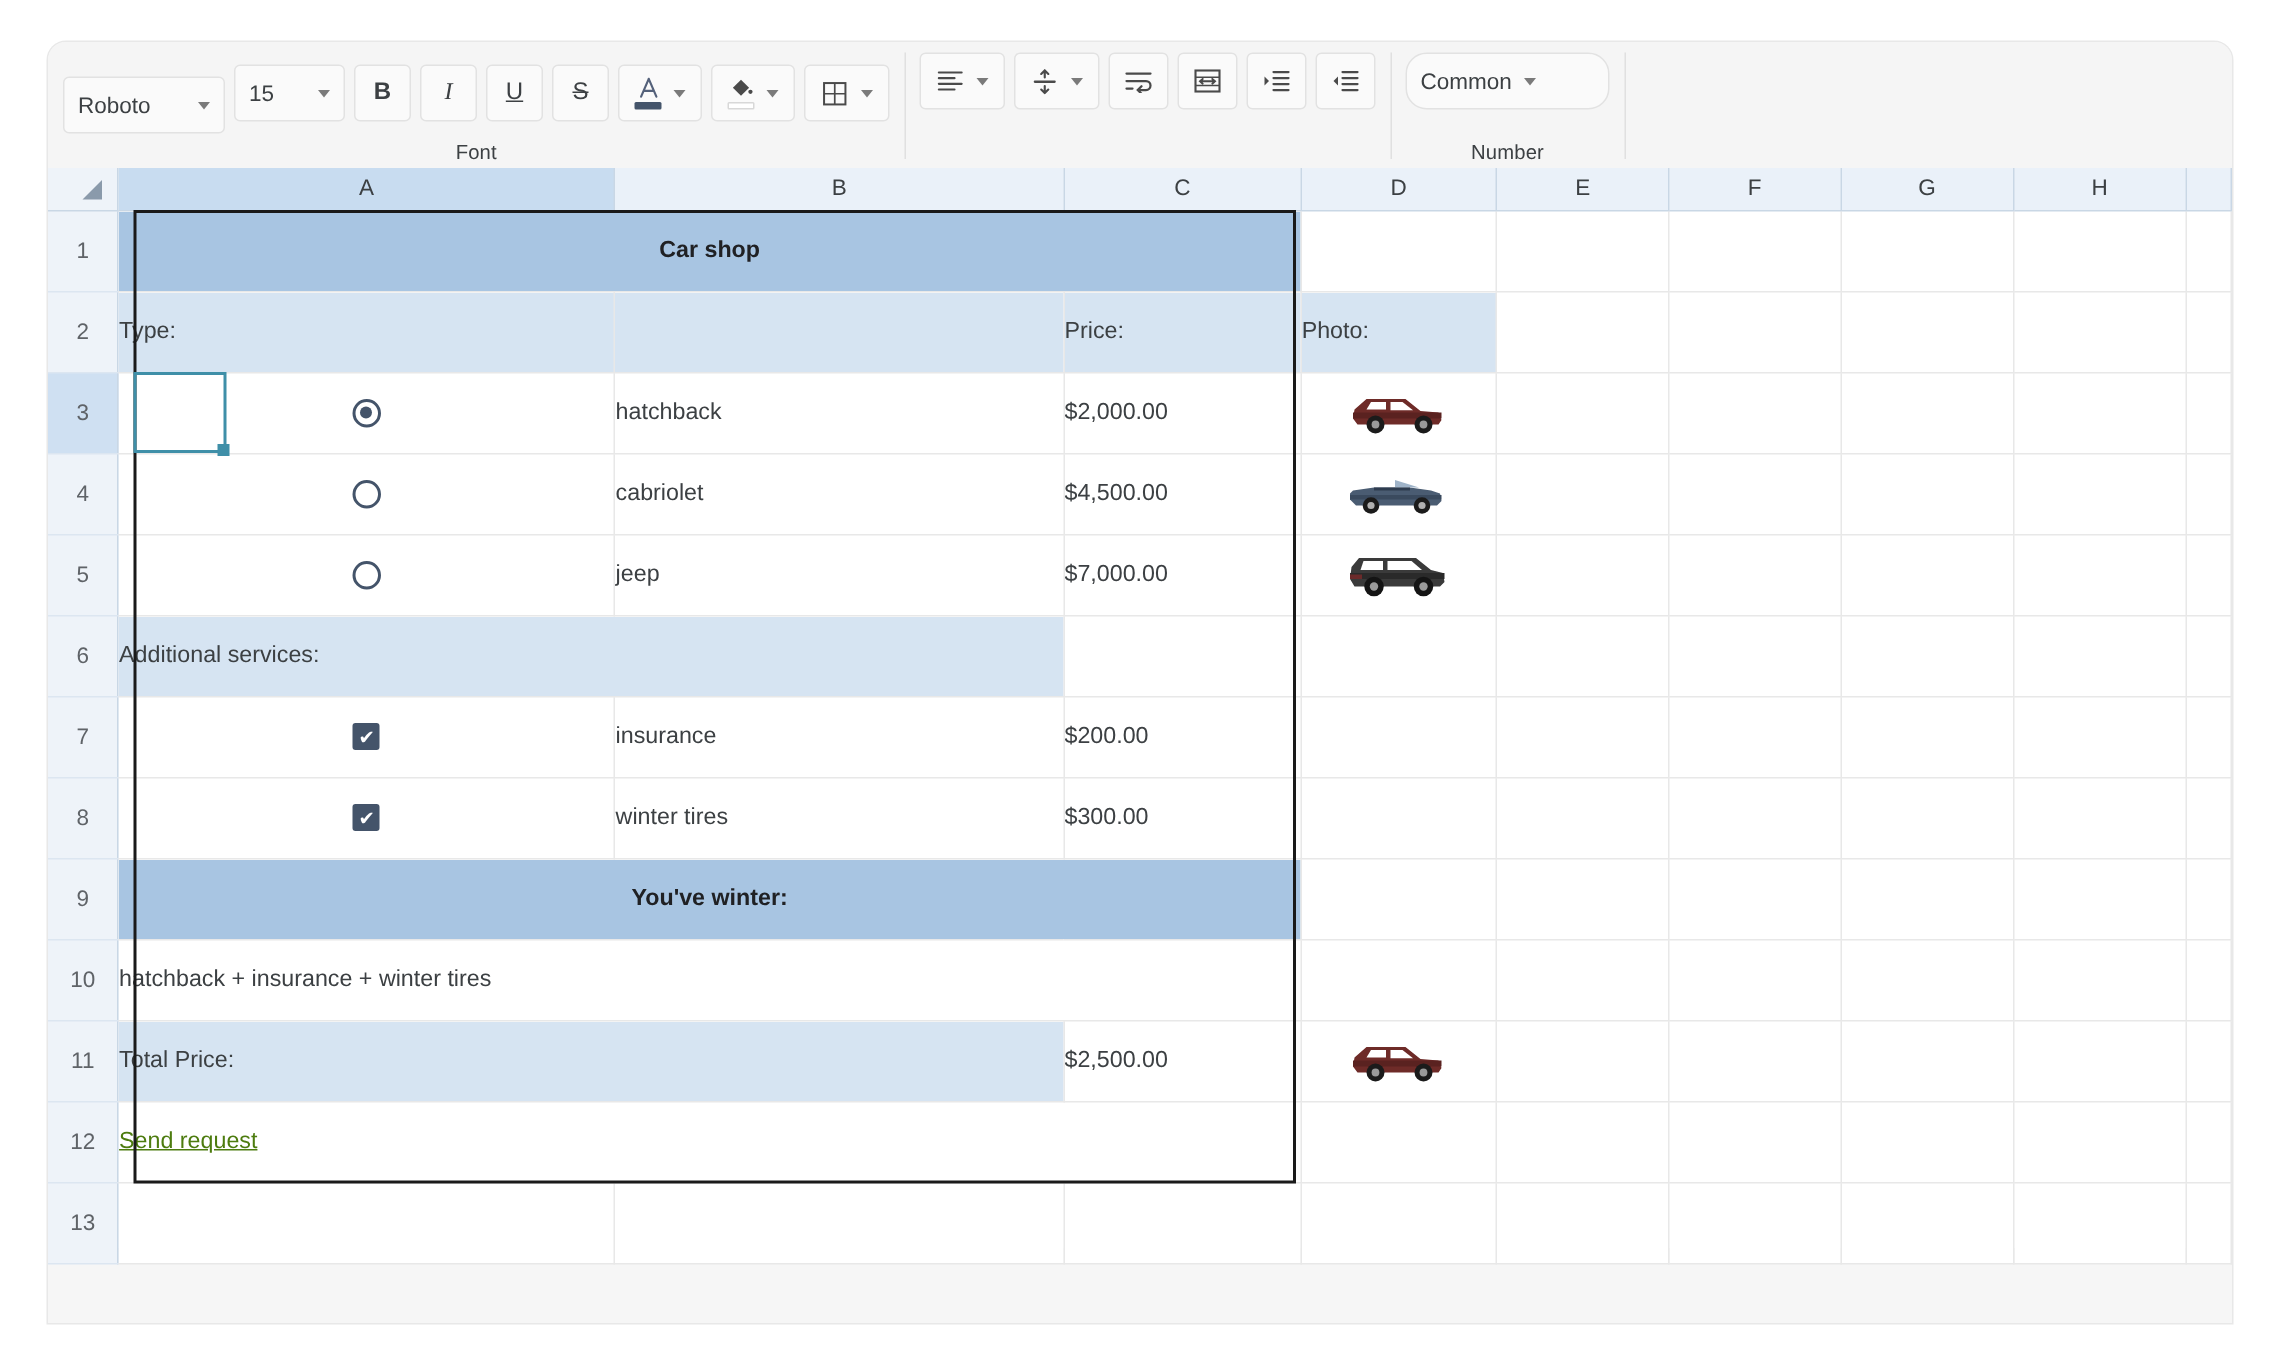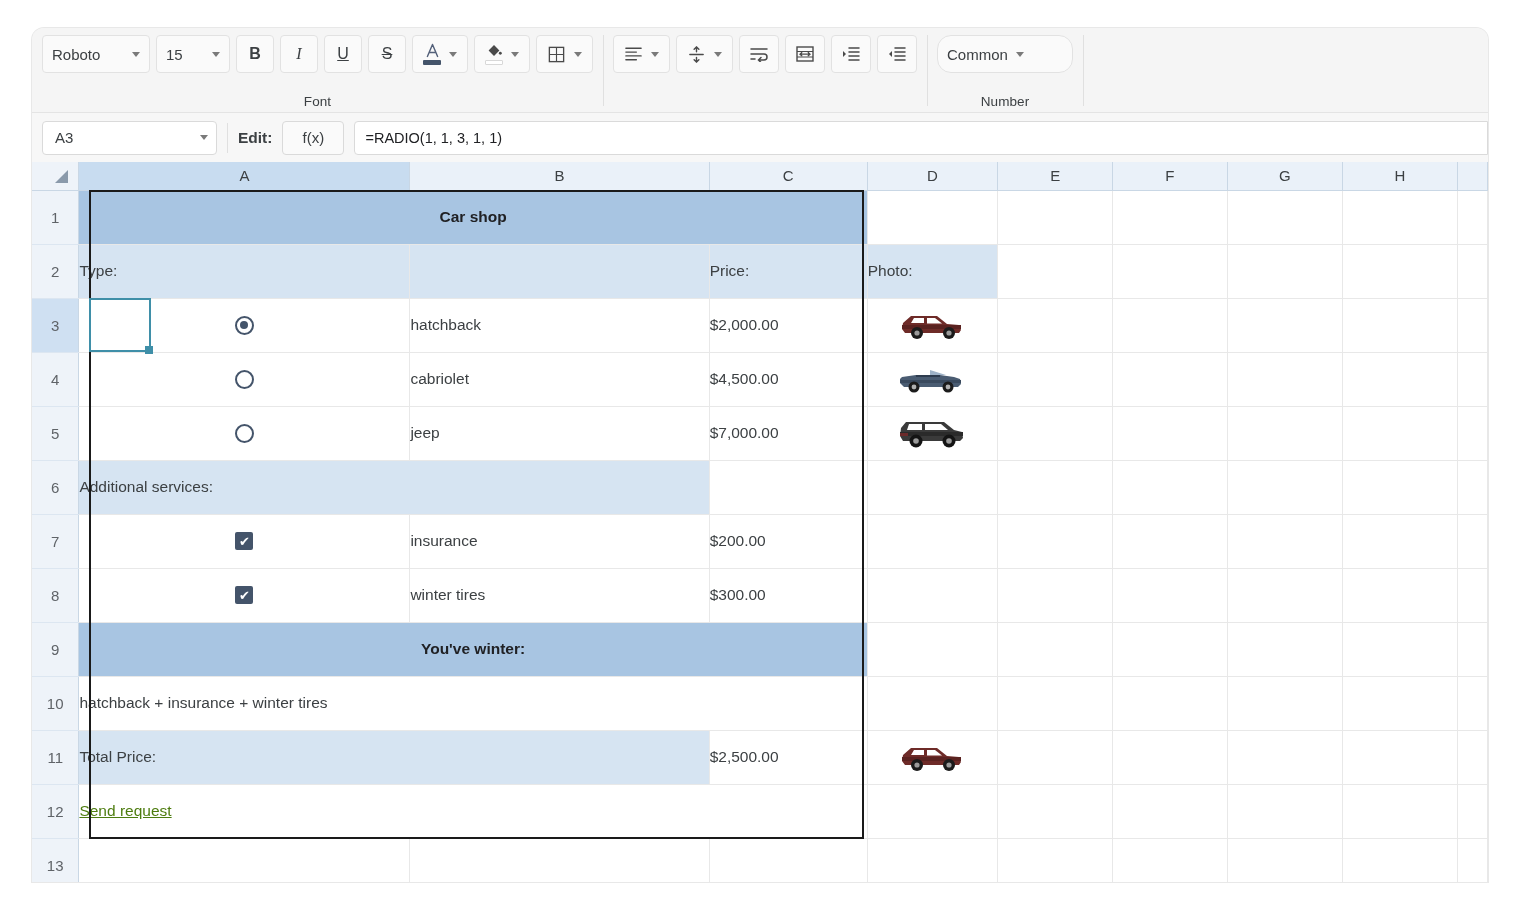--- a/index.html
+++ b/index.html
@@ -69,21 +69,21 @@
   }
   .btn.wide { padding: 0 10px; }
   .btn .cap { font-size: 15px; color: #3c4043; }
   .caret {
     width: 0; height: 0;
     border-left: 4px solid transparent;
     border-right: 4px solid transparent;
     border-top: 5px solid #7a7a7a;
     margin-left: 3px;
   }
-  .fontsel { width: 108px; justify-content: space-between; }
+  .fontsel { width: 108px; justify-content: space-between; margin-top: 16px; }
   .sizesel { width: 74px; justify-content: space-between; }
   .numsel  { width: 136px; justify-content: flex-start; border-radius: 14px; }
   .bi { font-weight: bold; font-size: 16px; }
   .ii { font-style: italic; font-size: 16px; font-family: "Liberation Serif", serif; }
   .ui { text-decoration: underline; font-size: 16px; }
   .si { text-decoration: line-through; font-size: 16px; }
 
   .stackicon { display: flex; flex-direction: column; align-items: center; gap: 2px; }
   .underbar { width: 18px; height: 5px; border-radius: 1px; }
 
@@ -361,34 +361,20 @@
       </div>
       <div class="rlabel">Number</div>
     </div>
 
     <div class="rgroup" style="flex:1;">
       <div class="rrow"></div>
         <div class="rlabel"></div>
     </div>
   </div>
 
-  <div class="fbar">
-    <div class="namebox">
-      <span>A3</span>
-      <span class="caret"></span>
-    </div>
-    <div class="fbdiv"></div>
-    <span class="editlbl">Edit:</span>
-    <div class="fxbtn">
-      <span>f(x)</span>
-    </div>
-    <div class="finput">
-      <span>=RADIO(1, 1, 3, 1, 1)</span>
-    </div>
-  </div>
 
   <div class="gridwrap">
     <table class="grid">
       <colgroup>
         <col style="width:57px">
           <col style="width:62px">
           <col style="width:375px">
         <col style="width:188px">
           <col style="width:150px">
           <col style="width:150px">

